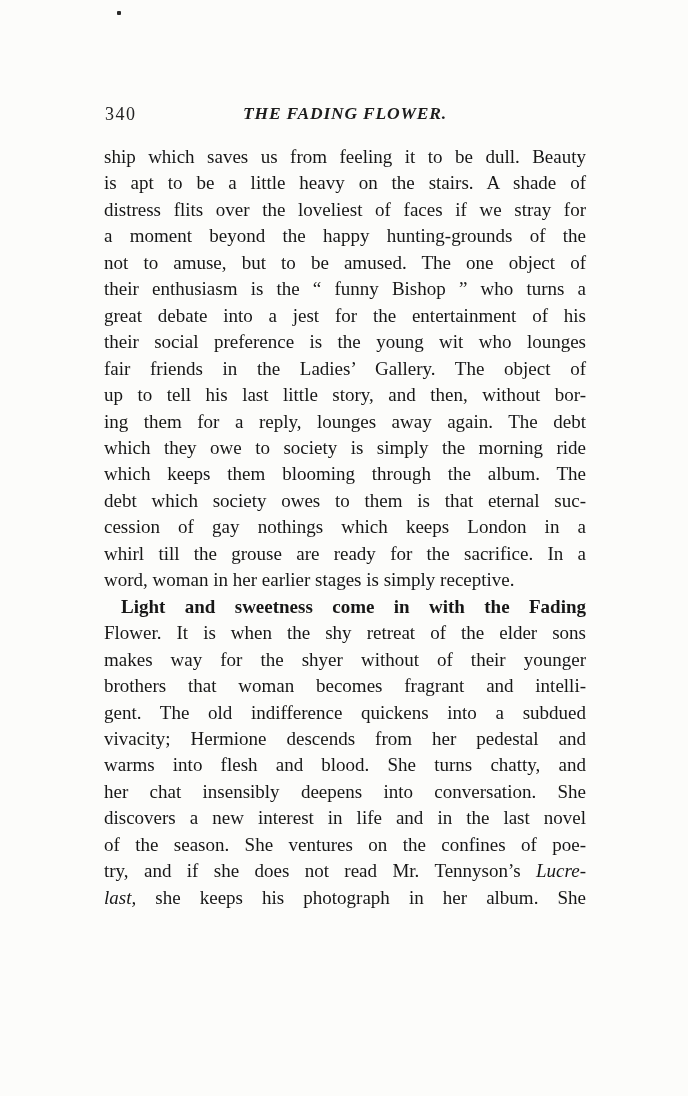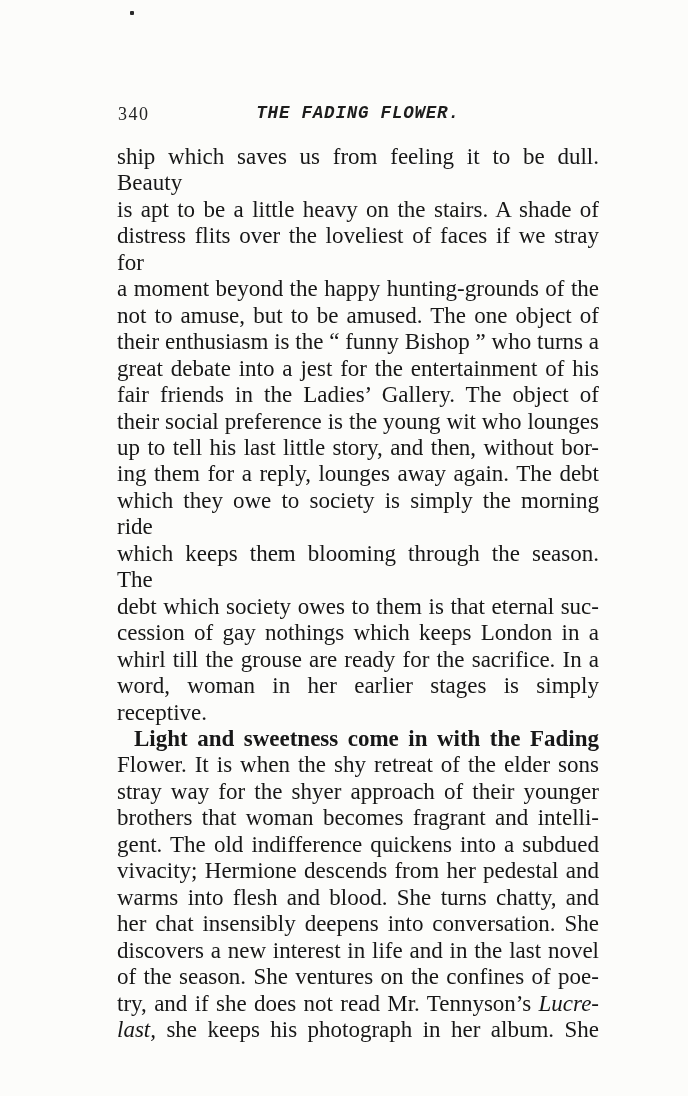--- a/index.html
+++ b/index.html
@@ -7,21 +7,20 @@
   body {
     position: relative;
     background: #fcfcfa;
     color: #1b1b1b;
     font-family: "Liberation Serif", serif;
     overflow: hidden;
   }
   .page {
     position: absolute;
     inset: 0;
-    margin-left: 13px;
   }
   .scan-speck {
     position: absolute;
     left: 117px;
     top: 11px;
     width: 4px;
     height: 4px;
     background: #2a2a2a;
     border-radius: 1px;
   }
@@ -44,28 +43,27 @@
     position: absolute;
     left: 0;
     right: 0;
     top: 0;
     text-align: center;
     font-style: italic;
     font-weight: bold;
     font-size: 17.5px;
     letter-spacing: 0.8px;
     color: #1d1d1d;
-    font-family: Liberation Mono, monospace;
   }
   .text-block {
     position: absolute;
     top: 144px;
     left: 104px;
     width: 482px;
-    font-size: 23px;
+    font-size: 19px;
     line-height: 26.45px;
     color: #171717;
   }
   .line {
     text-align: justify;
     text-align-last: justify;
     white-space: normal;
   }
   .line.natural {
     text-align-last: left;
@@ -88,33 +86,33 @@
     <span class="running-title">THE FADING FLOWER.</span>
   </div>
   <div class="text-block" id="text-block">
       <div class="line"><span>ship which saves us from feeling it to be dull. Beauty</span></div>
       <div class="line"><span>is apt to be a little heavy on the stairs. A shade of</span></div>
       <div class="line"><span>distress flits over the loveliest of faces if we stray for</span></div>
       <div class="line"><span>a moment beyond the happy hunting-grounds of the</span></div>
       <div class="line"><span>not to amuse, but to be amused. The one object of</span></div>
       <div class="line"><span>their enthusiasm is the “ funny Bishop ” who turns a</span></div>
       <div class="line"><span>great debate into a jest for the entertainment of his</span></div>
+      <div class="line"><span>their social preference is the young wit who lounges</span></div>
       <div class="line"><span>fair friends in the Ladies’ Gallery. The object of</span></div>
-      <div class="line"><span>their social preference is the young wit who lounges</span></div>
       <div class="line"><span>up to tell his last little story, and then, without bor-</span></div>
       <div class="line"><span>ing them for a reply, lounges away again. The debt</span></div>
       <div class="line"><span>which they owe to society is simply the morning ride</span></div>
-      <div class="line"><span>which keeps them blooming through the season. The</span></div>
+      <div class="line"><span>which keeps them blooming through the album. The</span></div>
       <div class="line"><span>debt which society owes to them is that eternal suc-</span></div>
       <div class="line"><span>cession of gay nothings which keeps London in a</span></div>
       <div class="line"><span>whirl till the grouse are ready for the sacrifice. In a</span></div>
       <div class="line natural"><span>word, woman in her earlier stages is simply receptive.</span></div>
       <div class="line indent"><span>Light and sweetness come in with the Fading</span></div>
       <div class="line"><span>Flower. It is when the shy retreat of the elder sons</span></div>
-      <div class="line"><span>stray way for the shyer approach of their younger</span></div>
+      <div class="line"><span>makes way for the shyer without of their younger</span></div>
       <div class="line"><span>brothers that woman becomes fragrant and intelli-</span></div>
       <div class="line"><span>gent. The old indifference quickens into a subdued</span></div>
       <div class="line"><span>vivacity; Hermione descends from her pedestal and</span></div>
       <div class="line"><span>warms into flesh and blood. She turns chatty, and</span></div>
       <div class="line"><span>her chat insensibly deepens into conversation. She</span></div>
       <div class="line"><span>discovers a new interest in life and in the last novel</span></div>
       <div class="line"><span>of the season. She ventures on the confines of poe-</span></div>
       <div class="line"><span>try, and if she does not read Mr. Tennyson’s </span><i>Lucre-</i></div>
       <div class="line"><i>last,</i><span> she keeps his photograph in her album. She</span></div>
     </div>

